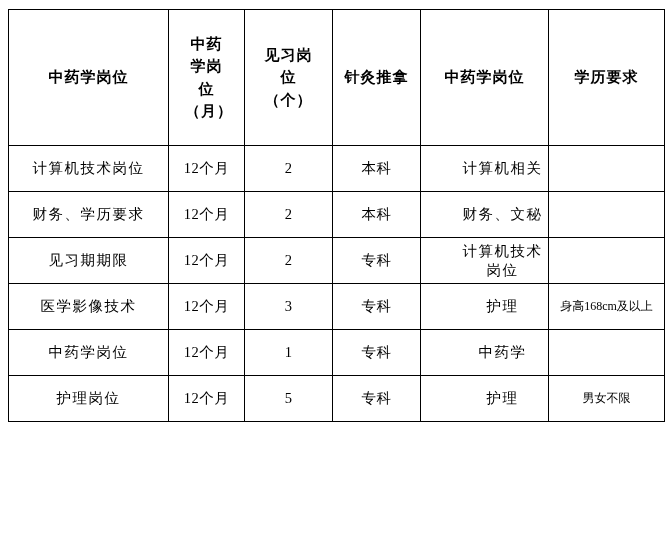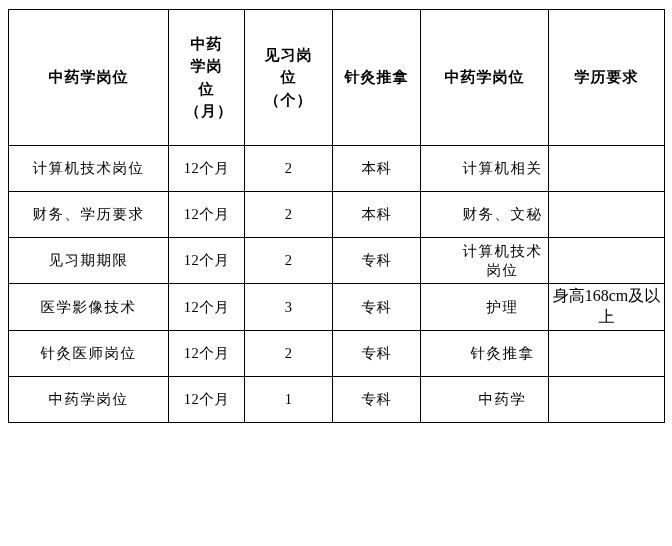--- a/index.html
+++ b/index.html
@@ -54,21 +54,21 @@
     letter-spacing: 0.5px;
   }
   tbody td.name {
     letter-spacing: 1.5px;
   }
   tbody td.major {
     letter-spacing: 1.5px;
     padding-left: 39px;
   }
   tbody td.other {
-    font-size: 16px;
+    font-size: 12px;
     letter-spacing: 0px;
   }
   
   col.c0 { width: 160px; }
   col.c1 { width: 76px; }
   col.c2 { width: 88px; }
   col.c3 { width: 88px; }
   col.c4 { width: 128px; }
   col.c5 { width: 116px; }
 </style>
@@ -122,30 +122,30 @@
       </tr>
       <tr>
         <td class="name">医学影像技术</td>
         <td>12个月</td>
         <td>3</td>
         <td>专科</td>
         <td class="major">护理</td>
         <td class="other">身高168cm及以上</td>
       </tr>
       <tr>
-        <td class="name">针灸医师岗位</td>
-        <td>12个月</td>
-        <td>2</td>
-        <td>专科</td>
-        <td class="major">针灸推拿</td>
-        <td class="other"></td>
-      </tr>
-      <tr>
         <td class="name">中药学岗位</td>
         <td>12个月</td>
         <td>1</td>
         <td>专科</td>
         <td class="major">中药学</td>
         <td class="other"></td>
       </tr>
+      <tr>
+        <td class="name">护理岗位</td>
+        <td>12个月</td>
+        <td>5</td>
+        <td>专科</td>
+        <td class="major">护理</td>
+        <td class="other">男女不限</td>
+      </tr>
     </tbody>
   </table>
 </div>
 
 </body></html>

